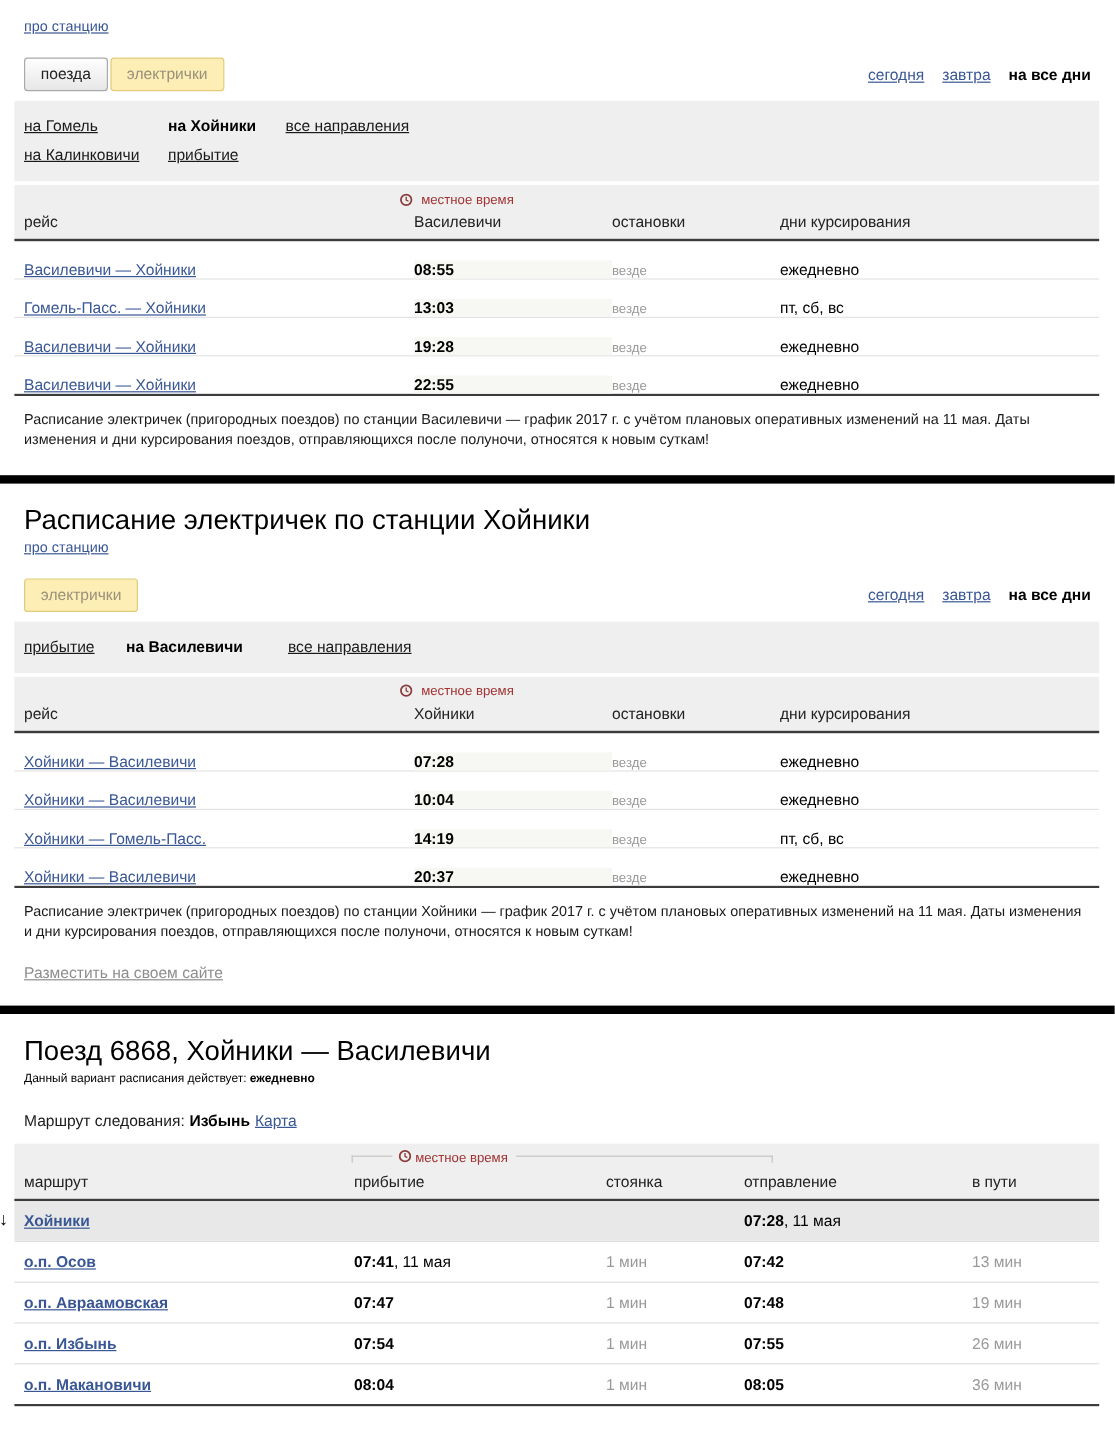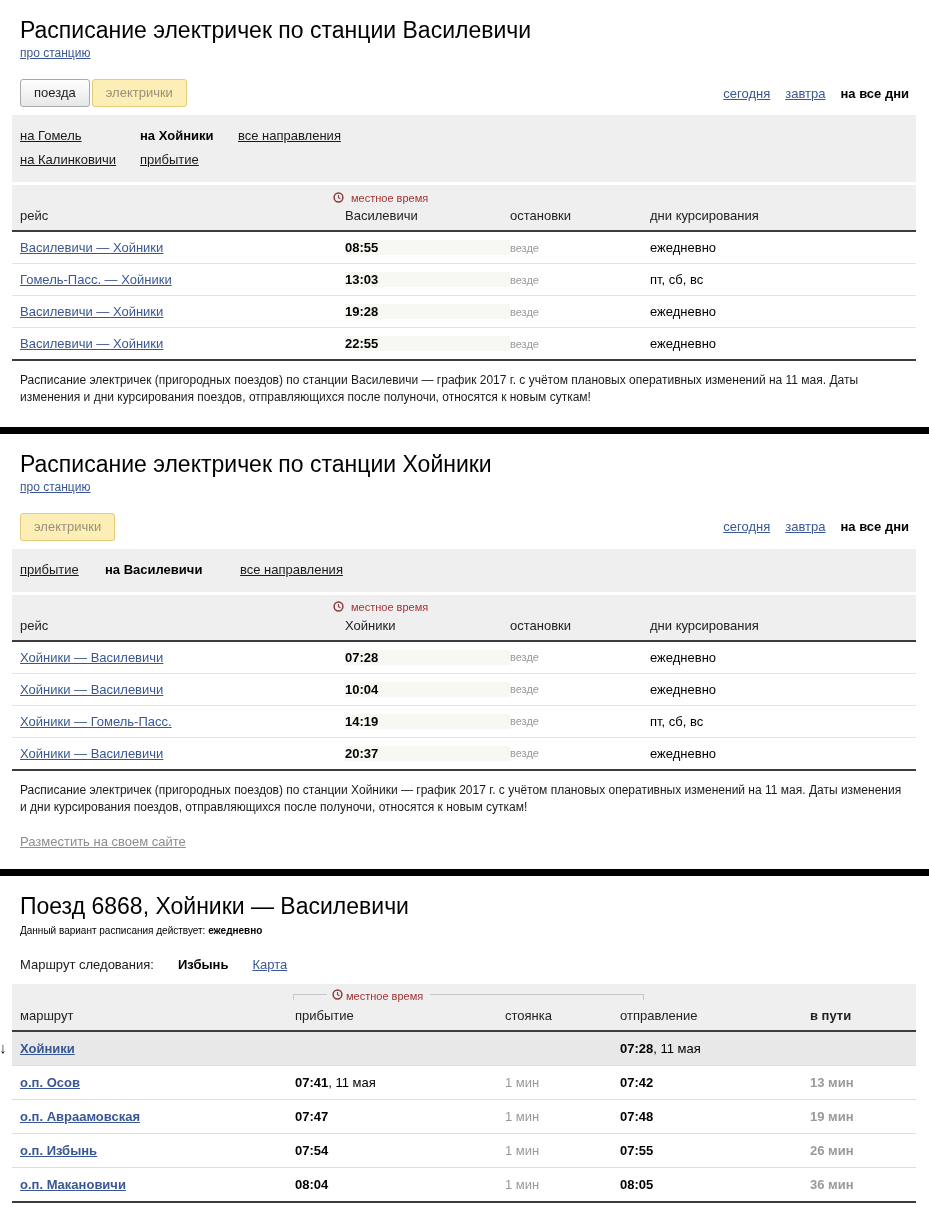--- a/index.html
+++ b/index.html
@@ -32,64 +32,63 @@
   .thead{background:#efefef;margin:3px 13px 0 12px;padding:5px 8px 0;position:relative;
          border-bottom:2px solid #3c3c3c;}
   .local-time{color:#a33333;font-size:11px;display:flex;align-items:center;gap:4px;height:15px;margin-left:313px;}
   .cols{display:flex;font-size:13px;color:#222;padding:3px 0 7px;}
   .c-route{width:325px;}
   .c-time{width:165px;}
   .c-stopsh{width:140px;}
   .c-days{flex:1;}
 
   .rows{margin:0 13px 0 12px;border-bottom:2px solid #3c3c3c;}
-  .row{display:flex;align-items:center;height:31px;font-size:13px;padding-left:8px;background:#fff;}
+  .row{display:flex;align-items:flex-end;height:31px;font-size:13px;padding-left:8px;background:#fff;}
   .row + .row{border-top:1px solid #e3e3e3;}
   .cell{display:flex;align-items:center;}
   .row .c-time{font-weight:bold;background:#f7f7f3;}
   .row .c-stops{width:140px;color:#999;font-size:11px;}
 
   .footnote{margin:11px 20px 0;font-size:12px;line-height:1.45;color:#1a1a1a;max-width:892px;}
   .embed{margin:17px 20px 0;font-size:13px;}
   .divider{height:7px;background:#000;margin-top:20px;}
 
   .meta-line{margin:3px 20px 0;font-size:10px;line-height:18px;}
   .meta-line b{font-weight:bold;}
-  .route-line{margin:17px 20px 12px;font-size:13px;display:flex;gap:24px;align-items:baseline;}
+  .route-line{margin:17px 20px 12px;font-size:13px;display:flex;gap:4px;align-items:baseline;}
   .route-line .lbl{color:#1a1a1a;}
   .route-line .active-view{font-weight:bold;}
 
   .thead3{background:#efefef;margin:0 13px 0 12px;padding:21px 8px 0;position:relative;
           border-bottom:2px solid #3c3c3c;}
   .t-localtime{position:absolute;top:6px;left:281px;display:flex;align-items:flex-start;
                color:#a33333;font-size:11px;line-height:12px;}
   .bl{margin-top:4px;}
   .bl.left{width:33px;height:5px;border-top:1px solid #c6c6c6;border-left:1px solid #c6c6c6;margin-right:5px;}
   .bl.right{width:213px;height:5px;border-top:1px solid #c6c6c6;border-right:1px solid #c6c6c6;margin-left:7px;}
   .lt-ico{margin:-1px 3px 0 0;display:inline-flex;}
   .cols3{display:flex;font-size:13px;color:#222;padding:3px 0 7px;}
   .t-station{width:275px;}
   .t-arr{width:210px;}
   .t-dwell{width:115px;}
   .t-dep{width:190px;}
-  .t-elapsed{flex:1;font-weight:bold;}
+  .t-elapsed{flex:1;}
   .trow{display:flex;align-items:center;height:33px;font-size:13px;padding-left:8px;background:#fff;position:relative;}
   .trow + .trow{border-top:1px solid #dedede;}
   .trow.hl{background:#e8e8e8;}
   .trow a{font-weight:bold;}
   .tmuted{color:#999;}
   .tbold{font-weight:bold;}
   .marker{position:absolute;left:-16px;display:flex;align-items:center;justify-content:center;width:14px;height:14px;}
   .marker.arrow{font-size:15px;font-weight:bold;color:#111;line-height:14px;}
 </style>
 </head>
 <body>
 
 <section class="sec">
-  <h1 class="title">Расписание электричек по станции Василевичи</h1>
   <div class="about">
     <a class="blue-link">про станцию</a>
   </div>
 
   <div class="toolbar">
     <div class="tabs">
       <button class="tab">поезда</button>
       <button class="tab active">электрички</button>
     </div>
     <div class="day-links">

